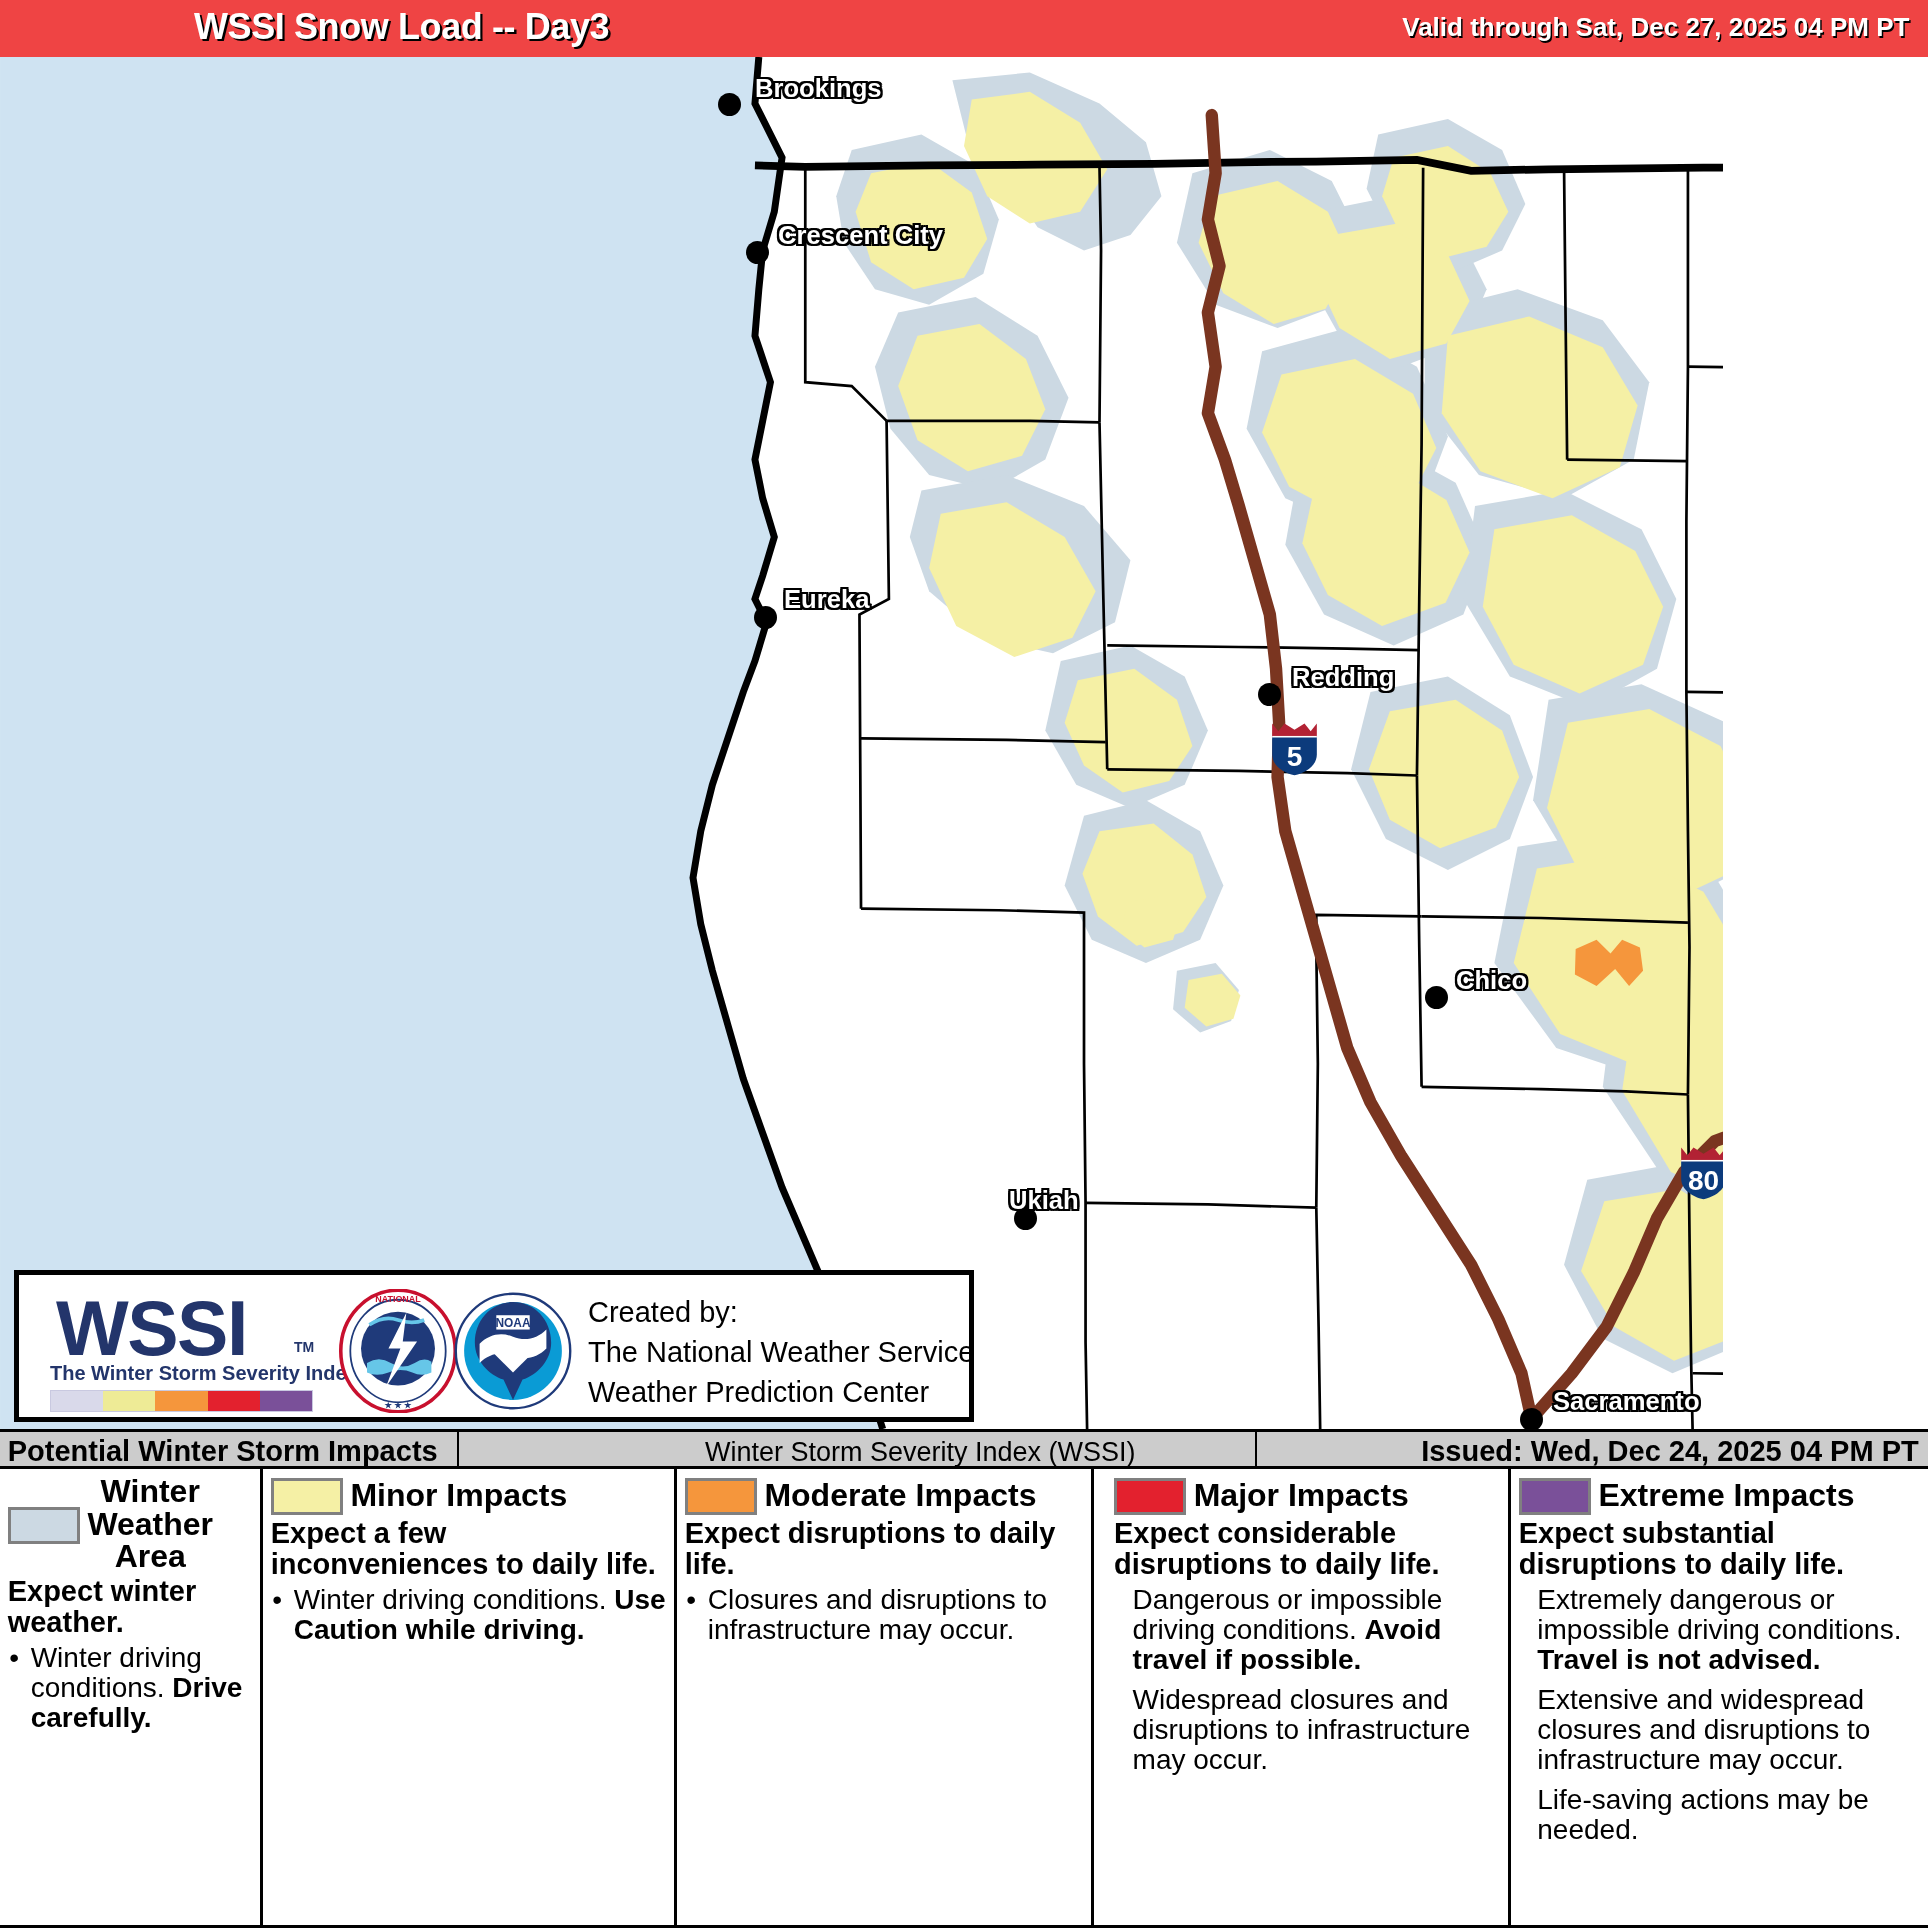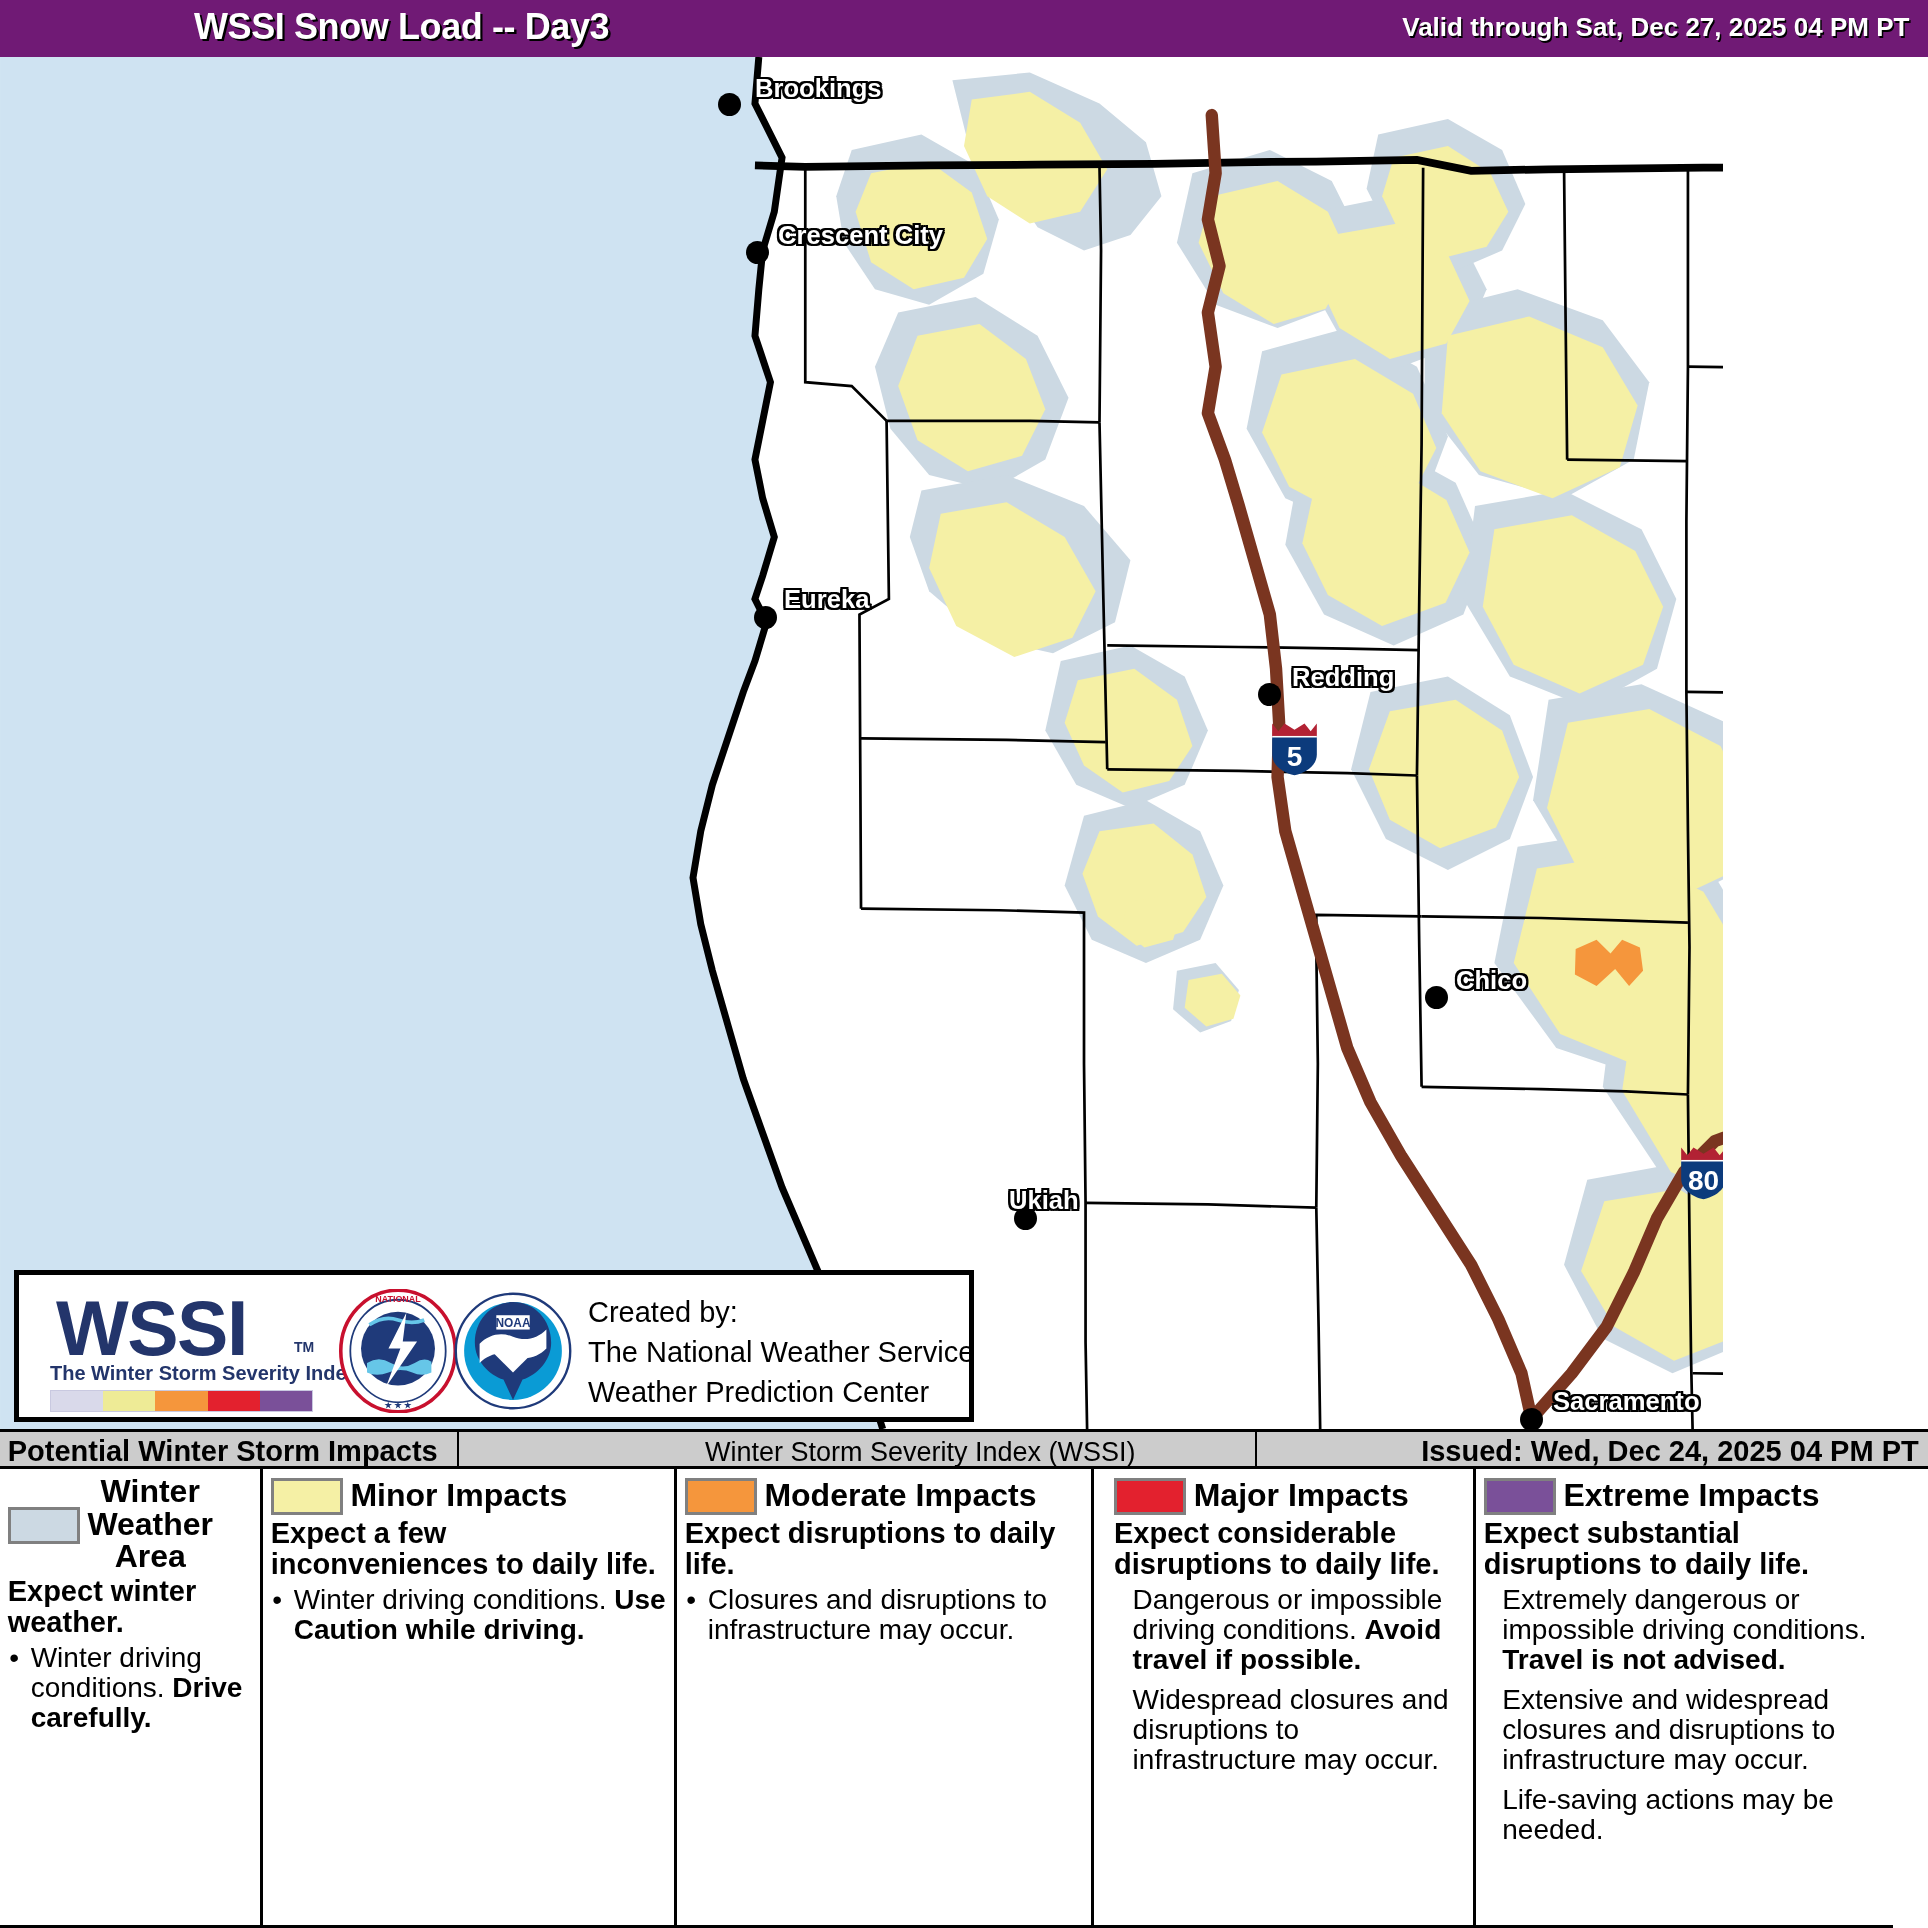--- a/index.html
+++ b/index.html
@@ -3,21 +3,21 @@
 <meta charset="utf-8">
 <style>
   * { margin:0; padding:0; box-sizing:border-box; }
   html,body { width:1928px; height:1928px; background:#ffffff;
     font-family:"Liberation Sans", sans-serif; overflow:hidden; }
 
   #page { position:relative; width:1928px; height:1928px; background:#fff; }
 
   
   #header { position:absolute; left:0; top:0; width:1928px; height:57px;
-    background:#701a75; }
+    background:#ef4444; }
   #header-title { position:absolute; left:194px; top:6.2px;
     font-size:36px; font-weight:bold; color:#ffffff; letter-spacing:-0.4px;
     text-shadow: 2.3px 2.3px 0 #000; white-space:nowrap; }
   #header-valid { position:absolute; right:18.6px; top:12.4px;
     font-size:26px; font-weight:bold; color:#ffffff;
     text-shadow: 1.5px 1.5px 0 #000; white-space:nowrap; }
 
   
   #map { position:absolute; left:0; top:57px; width:1723px; height:1372px;
     background:#ffffff; overflow:hidden; }
@@ -73,21 +73,21 @@
 
   
   #legend { position:absolute; left:0; top:1469px; width:1928px;
     height:459px; display:flex; background:#fff; }
   .leg-col { position:relative; border-right:3.9px solid #000;
     border-bottom:3.9px solid #000; padding:6.2px 7.7px 0 7.7px; }
   .leg-col:last-child { border-right:none; }
   .leg-col.c0 { width:263px; }
   .leg-col.c1 { width:414px; }
   .leg-col.c2 { width:417px; }
-  .leg-col.c3 { width:382px;padding-left:20px; }
+  .leg-col.c3 { width:417px;padding-left:20px; }
   .leg-col.c4 { width:417px; }
 
   .leg-head { display:flex; align-items:center; gap:7.7px; }
   .leg-swatch { flex:0 0 auto; width:72px; height:37px;
     border:3.9px solid #808080; margin-top:3.1px; }
   .leg-title { font-size:32px; font-weight:bold; color:#000;
     line-height:1.02; }
   .leg-title.stacked { text-align:center; }
   .leg-summary { font-size:29px; font-weight:bold; color:#000;
     line-height:1.07; margin-top:3.1px; }

